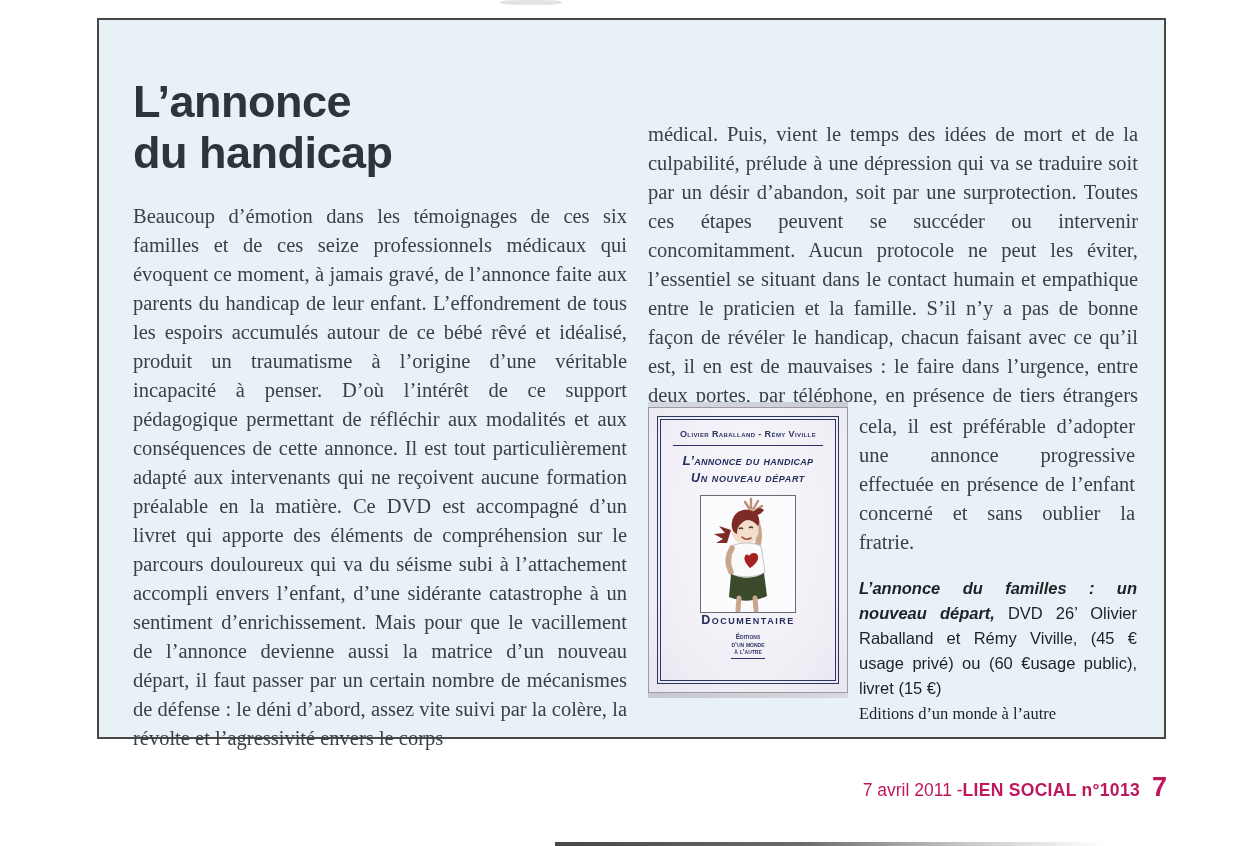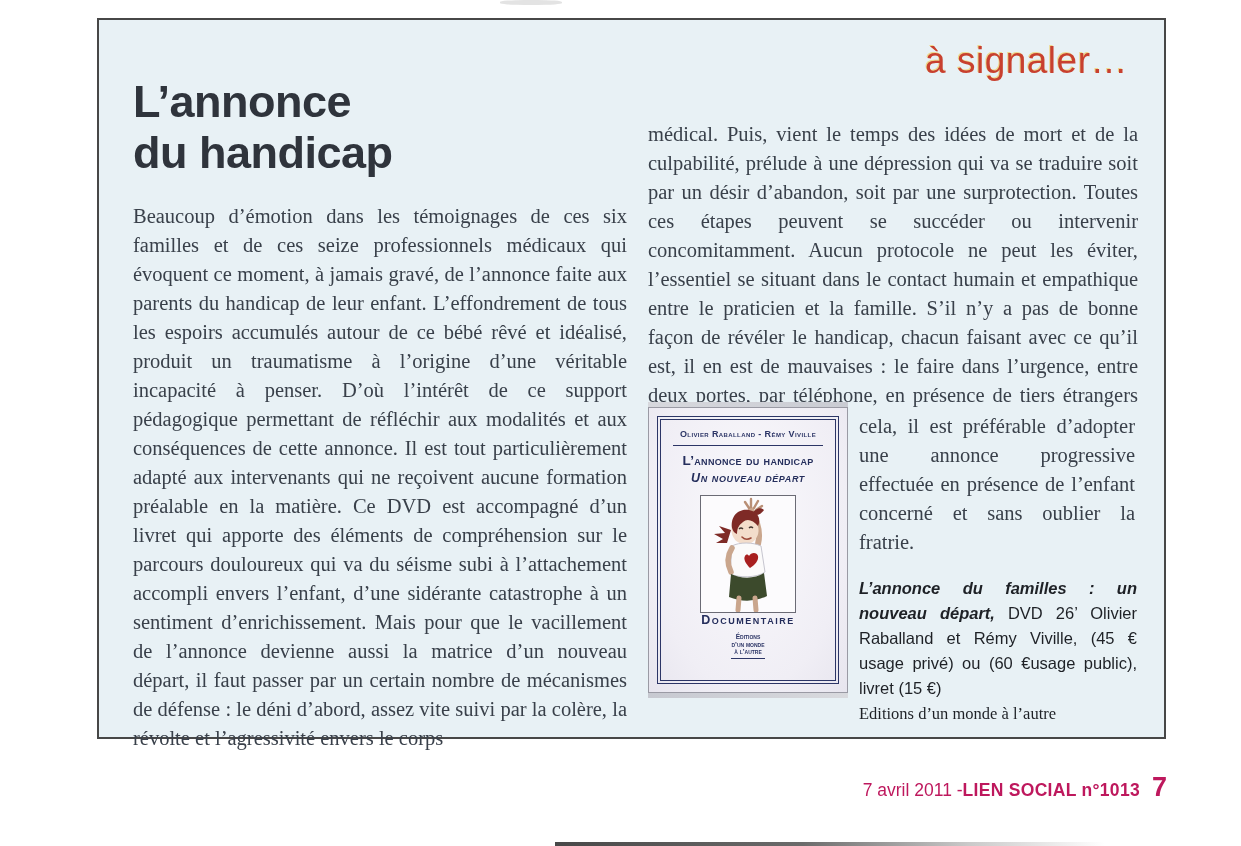--- a/index.html
+++ b/index.html
@@ -46,21 +46,21 @@
   .dvd-frame::before{
     content:"";position:absolute;inset:2px;border:1px solid #2c3566;pointer-events:none;
   }
   .dvd-authors{
     margin-top:12px;font-size:9px;font-weight:bold;color:#2c3566;
     font-variant:small-caps;letter-spacing:0.4px;white-space:nowrap;
   }
   .dvd-rule{width:150px;height:1px;background:#2c3566;margin:6px 0 7px 0;}
   .dvd-title{
     font-size:13.5px;font-weight:bold;color:#252e5c;font-variant:small-caps;
-    letter-spacing:0.3px;white-space:nowrap;
+    letter-spacing:0.3px;white-space:nowrap;font-style:italic;
   }
   .dvd-subtitle{
     font-size:12.5px;font-weight:bold;font-style:italic;color:#252e5c;
     font-variant:small-caps;letter-spacing:0.6px;margin-top:3px;white-space:nowrap;
   }
   .dvd-art{
     width:96px;height:118px;margin-top:10px;background:#fcfbfd;
     border:1px solid #6b6b75;box-sizing:border-box;
   }
   .dvd-genre{
@@ -96,21 +96,20 @@
     background:rgba(175,175,175,0.35);border-radius:40%;
   }
 </style>
 </head>
 <body>
 
 <div class="page">
   <div class="artifact-top"></div>
 
   <div class="panel">
-    <div class="flag">à signaler…</div>
 
     <div class="title">
       <div>L’annonce</div>
       <div>du handicap</div>
     </div>
 
     <div class="col col1">Beaucoup d’émotion dans les témoignages de ces six familles et de ces seize professionnels médicaux qui évoquent ce moment, à jamais gravé, de l’annonce faite aux parents du handicap de leur enfant. L’effondrement de tous les espoirs accumulés autour de ce bébé rêvé et idéalisé, produit un traumatisme à l’origine d’une véritable incapacité à penser. D’où l’intérêt de ce support pédagogique permettant de réfléchir aux modalités et aux conséquences de cette annonce. Il est tout particulièrement adapté aux intervenants qui ne reçoivent aucune formation préalable en la matière. Ce DVD est accompagné d’un livret qui apporte des éléments de compréhension sur le parcours douloureux qui va du séisme subi à l’attachement accompli envers l’enfant, d’une sidérante catastrophe à un sentiment d’enrichissement. Mais pour que le vacillement de l’annonce devienne aussi la matrice d’un nouveau départ, il faut passer par un certain nombre de mécanismes de défense : le déni d’abord, assez vite suivi par la colère, la révolte et l’agressivité envers le corps</div>
     <div class="col col2top">médical. Puis, vient le temps des idées de mort et de la culpabilité, prélude à une dépression qui va se traduire soit par un désir d’abandon, soit par une surprotection. Toutes ces étapes peuvent se succéder ou intervenir concomitamment. Aucun protocole ne peut les éviter, l’essentiel se situant dans le contact humain et empathique entre le praticien et la famille. S’il n’y a pas de bonne façon de révéler le handicap, chacun faisant avec ce qu’il est, il en est de mauvaises : le faire dans l’urgence, entre deux portes, par téléphone, en présence de tiers étrangers non concernés… À tout</div>
 
     <div class="dvd-photo">

